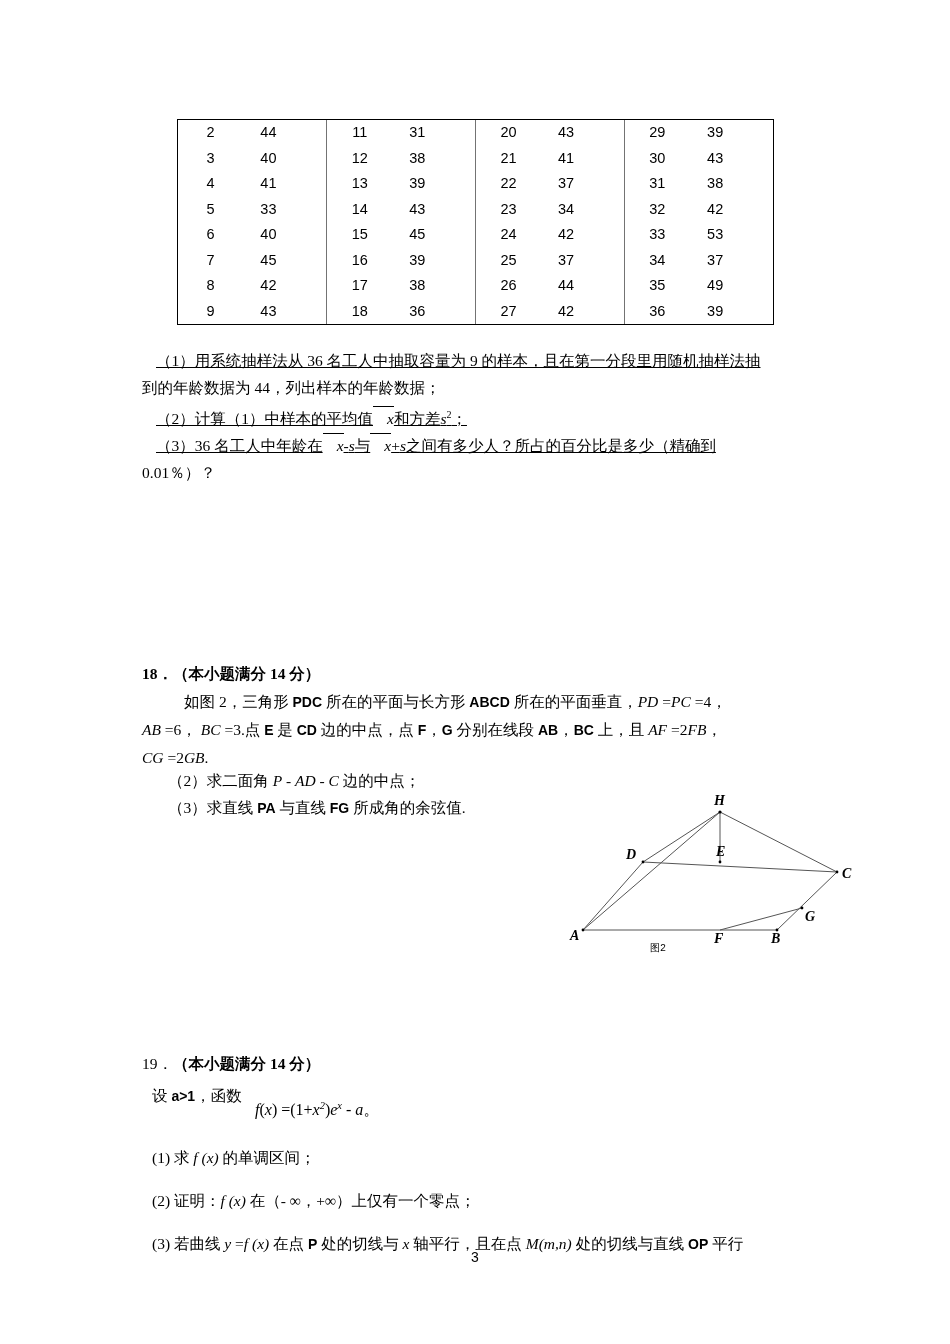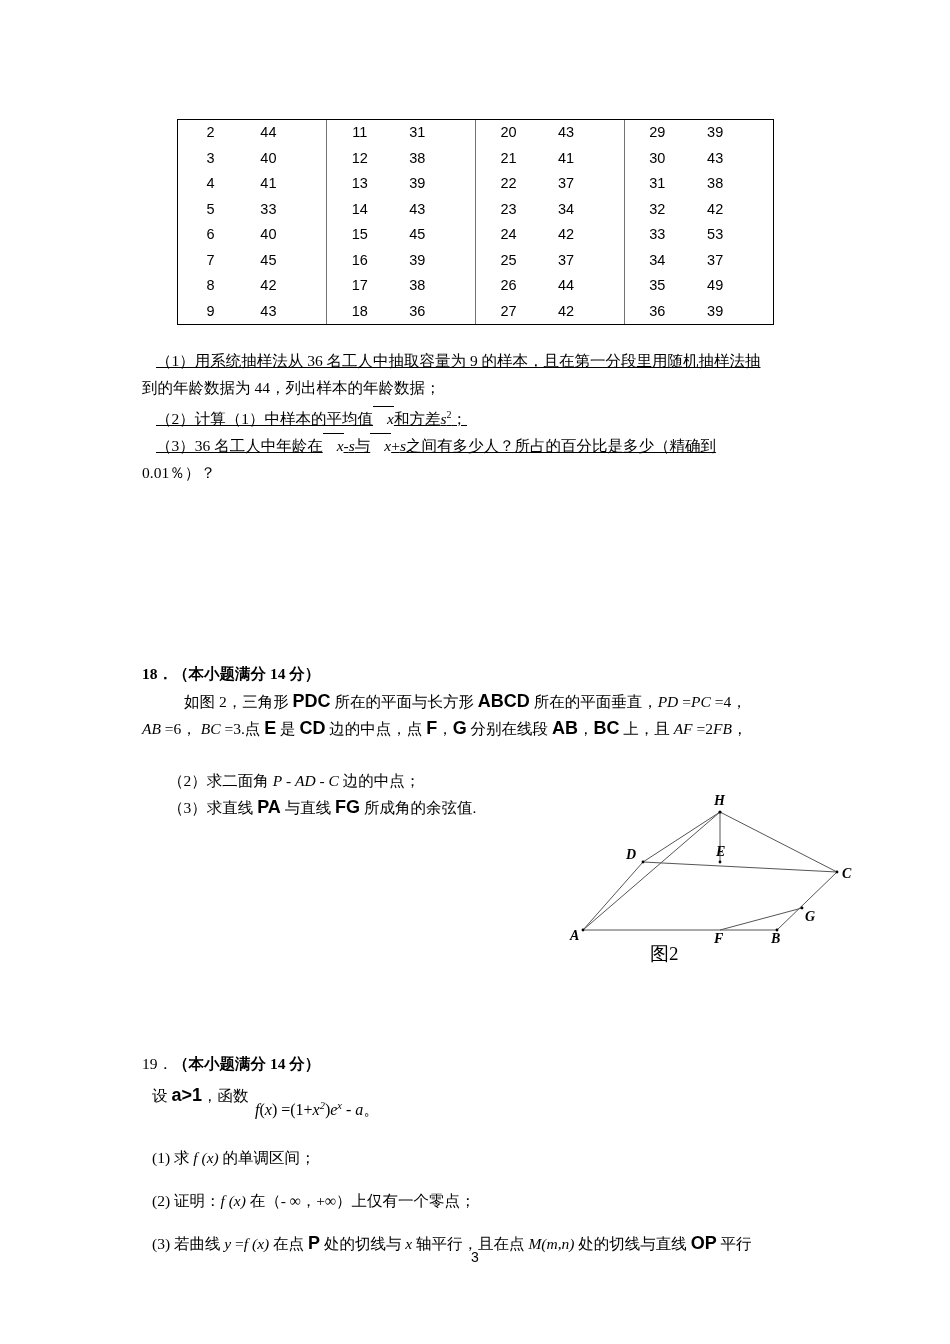--- a/index.html
+++ b/index.html
@@ -65,21 +65,21 @@
     line-height: 27px;
     font-family: "Liberation Serif", "DejaVu Serif", serif;
   }
   .mathi {
     font-family: "Liberation Serif", "DejaVu Serif", serif;
     font-style: italic;
   }
   .latin-b {
     font-family: "Liberation Sans", sans-serif;
     font-weight: bold;
-    font-size: 18px;
+    font-size: 14px;
   }
   b.hdr {
     font-weight: bold;
   }
   sup { font-size: 0.65em; vertical-align: super; }
   .ovl {
     position: relative;
     display: inline-block;
   }
   .ovl::before {
@@ -114,22 +114,22 @@
     left: 565px;
     top: 790px;
     width: 300px;
     height: 180px;
   }
   #figure svg { display: block; }
   .fig-cap {
     position: absolute;
     left: 650px;
     top: 941px;
-    font-size: 19px;
-    font-family: Liberation Serif, serif;
+    font-size: 10px;
+    font-family: Liberation Mono, monospace;
   }
 
   
   #q19-head { left: 142px; top: 1050px; }
   #q19-lead { left: 152px; top: 1082px; }
   #q19-formula {
     left: 255px;
     top: 1092px;
     font-size: 16px;
   }
@@ -356,20 +356,21 @@
     <p>0.01％）？</p>
   </div>
 
   <div class="para" id="q18-head">
     <b class="hdr">18．</b><b class="hdr">（本小题满分 14 分）</b>
   </div>
 
   <div class="para" id="q18-body">
     <p class="first"><span>如图 2，三角形 </span><span class="latin-b">PDC</span><span> 所在的平面与长方形 </span><span class="latin-b">ABCD</span><span> 所在的平面垂直，</span><span class="mathi">PD</span><span> =</span><span class="mathi">PC</span><span> =</span><span>4</span><span>，</span></p>
     <p><span class="mathi">AB</span><span> =</span><span>6</span><span>，  </span><span class="mathi">BC</span><span> =</span><span>3</span><span>.点 </span><span class="latin-b">E</span><span> 是 </span><span class="latin-b">CD</span><span> 边的中点，点 </span><span class="latin-b">F</span><span>，</span><span class="latin-b">G</span><span> 分别在线段 </span><span class="latin-b">AB</span><span>，</span><span class="latin-b">BC</span><span> 上，且 </span><span class="mathi">AF</span><span> =2</span><span class="mathi">FB</span><span>，</span></p>
+    <p><span class="mathi">CG</span><span> =2</span><span class="mathi">GB</span><span>.</span></p>
   </div>
 
   <div class="para" id="q18-items">
     <p><span>（2）求二面角 </span><span class="mathi">P</span><span> - </span><span class="mathi">AD</span><span> - </span><span class="mathi">C</span><span> 边的中点；</span></p>
     <p><span>（3）求直线 </span><span class="latin-b">PA</span><span> 与直线 </span><span class="latin-b">FG</span><span> 所成角的余弦值.</span></p>
   </div>
 
   <div id="figure">
     <svg width="300" height="180" viewBox="0 0 300 180">
       <g stroke="#555555" stroke-width="1" fill="none">

